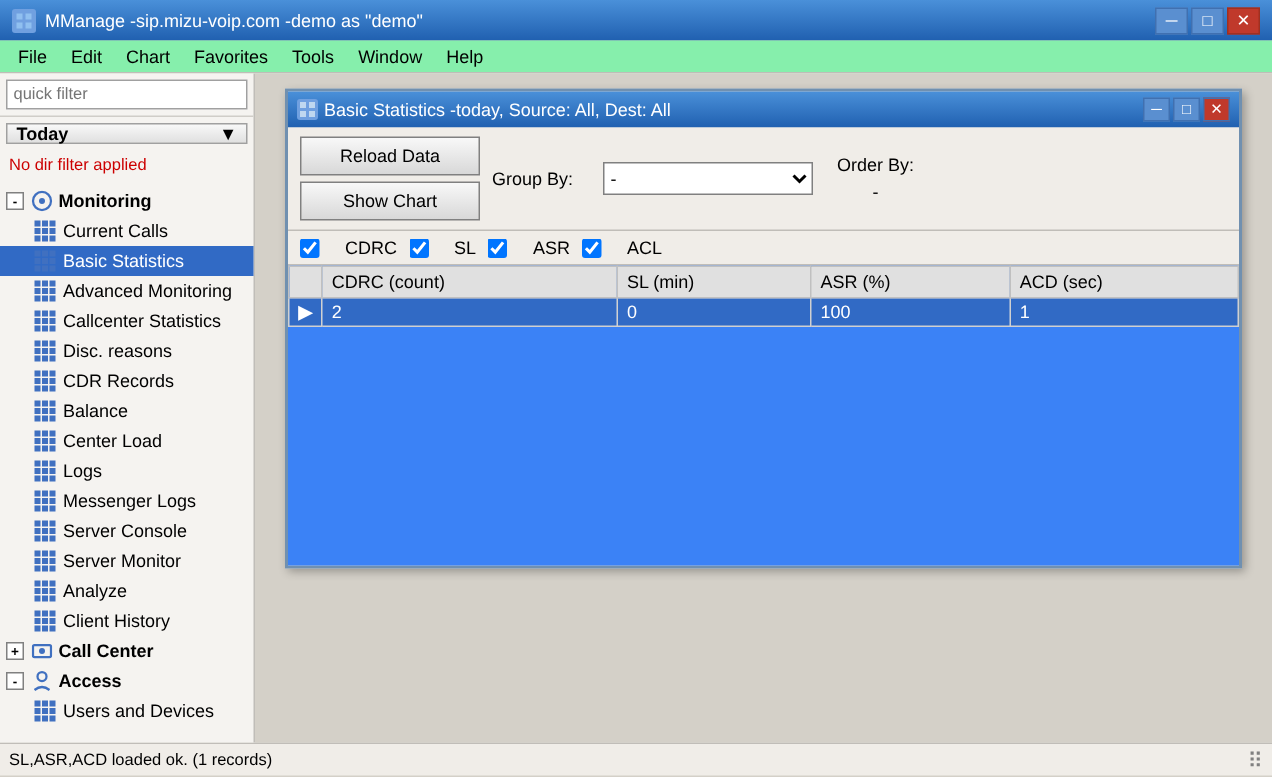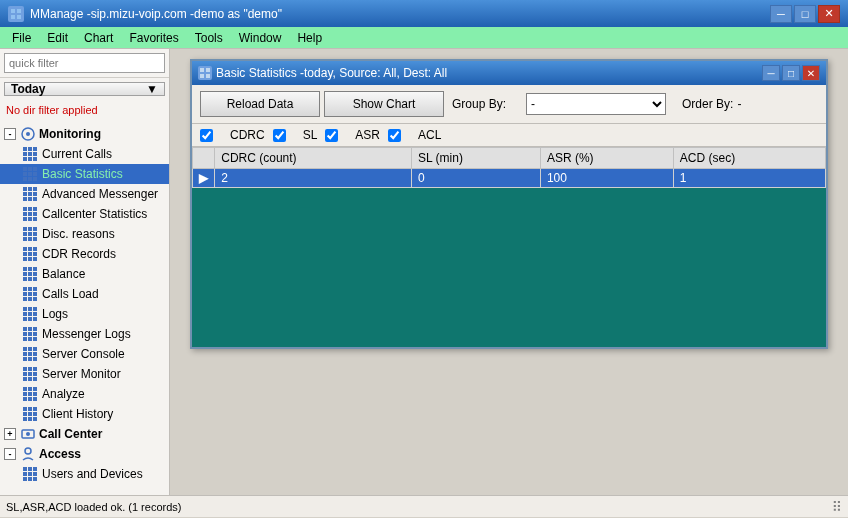--- a/index.html
+++ b/index.html
@@ -170,21 +170,21 @@
       justify-content: center;
     }
     .tree-item {
       display: flex;
       align-items: center;
       padding: 2px 4px 2px 22px;
       cursor: pointer;
       font-size: 12px;
       color: #000;
     }
-    .tree-item.active { background: #316ac5; color: #86efac; }
+    .tree-item.active { background: #316ac5; color: #ffffff; }
     .item-icon {
       width: 16px;
       height: 16px;
       margin-right: 4px;
       flex-shrink: 0;
       display: inline-flex;
       align-items: center;
       justify-content: center;
     }
     
@@ -264,20 +264,21 @@
     .dialog-toolbar {
       padding: 6px 8px;
       display: flex;
       align-items: center;
       gap: 8px;
       border-bottom: 1px solid #c0bdb8;
       background: #f0ede8;
     }
     .dialog-buttons-col {
       display: flex;
+      flex-direction: column;
       gap: 4px;
     }
     .dialog-action-btn {
       width: 120px;
       height: 26px;
       background: linear-gradient(to bottom, #f8f8f8, #d8d8d8);
       border: 1px solid #808080;
       font-size: 12px;
       cursor: pointer;
       display: flex;
@@ -297,20 +298,21 @@
       border: 1px solid #808080;
       background: white;
       font-size: 12px;
     }
     .order-by-area {
       display: flex;
       align-items: center;
       gap: 4px;
       font-size: 12px;
       margin-left: 8px;
+      flex-direction: column;
     }
 
     .checkboxes-row {
       display: flex;
       align-items: center;
       gap: 8px;
       padding: 4px 8px;
       border-bottom: 1px solid #c0bdb8;
       background: #f0ede8;
     }
@@ -318,21 +320,21 @@
       display: flex;
       align-items: center;
       gap: 17px;
       font-size: 12px;
       cursor: pointer;
     }
     .checkbox-item input { cursor: pointer; }
 
     
     .dialog-table-area {
-      background: #0f766e;
+      background: #3b82f6;
       margin: 0;
       min-height: 200px;
     }
     .data-table {
       width: 100%;
       border-collapse: collapse;
       font-size: 12px;
     }
     .data-table th {
       background: #e0e0e0;
@@ -473,21 +475,21 @@
                 <span></span>
                 <span></span>
                 <span></span>
                 <span></span>
                 <span></span>
                 <span></span>
                 <span></span>
                 <span></span>
               </div>
           </span>
-          <span>Advanced Messenger</span>
+          <span>Advanced Monitoring</span>
         </div>
         <div class="tree-item">
           <span class="item-icon">
             <div class="icon-grid icon-grid-blue">
                 <span></span>
                 <span></span>
                 <span></span>
                 <span></span>
                 <span></span>
                 <span></span>
@@ -553,21 +555,21 @@
                 <span></span>
                 <span></span>
                 <span></span>
                 <span></span>
                 <span></span>
                 <span></span>
                 <span></span>
                 <span></span>
               </div>
           </span>
-          <span>Calls Load</span>
+          <span>Center Load</span>
         </div>
         <div class="tree-item">
           <span class="item-icon">
             <div class="icon-grid icon-grid-blue">
                 <span></span>
                 <span></span>
                 <span></span>
                 <span></span>
                 <span></span>
                 <span></span>

